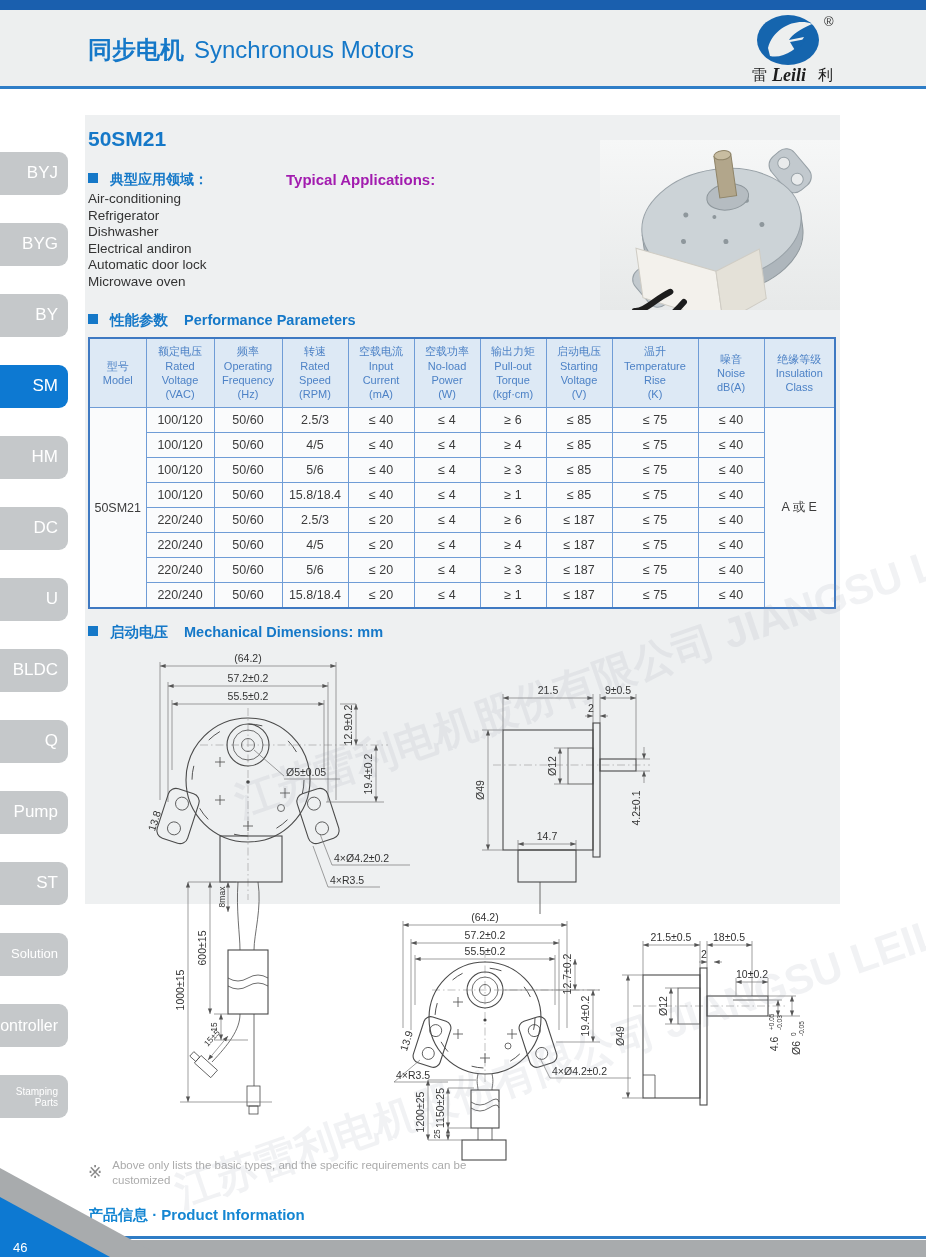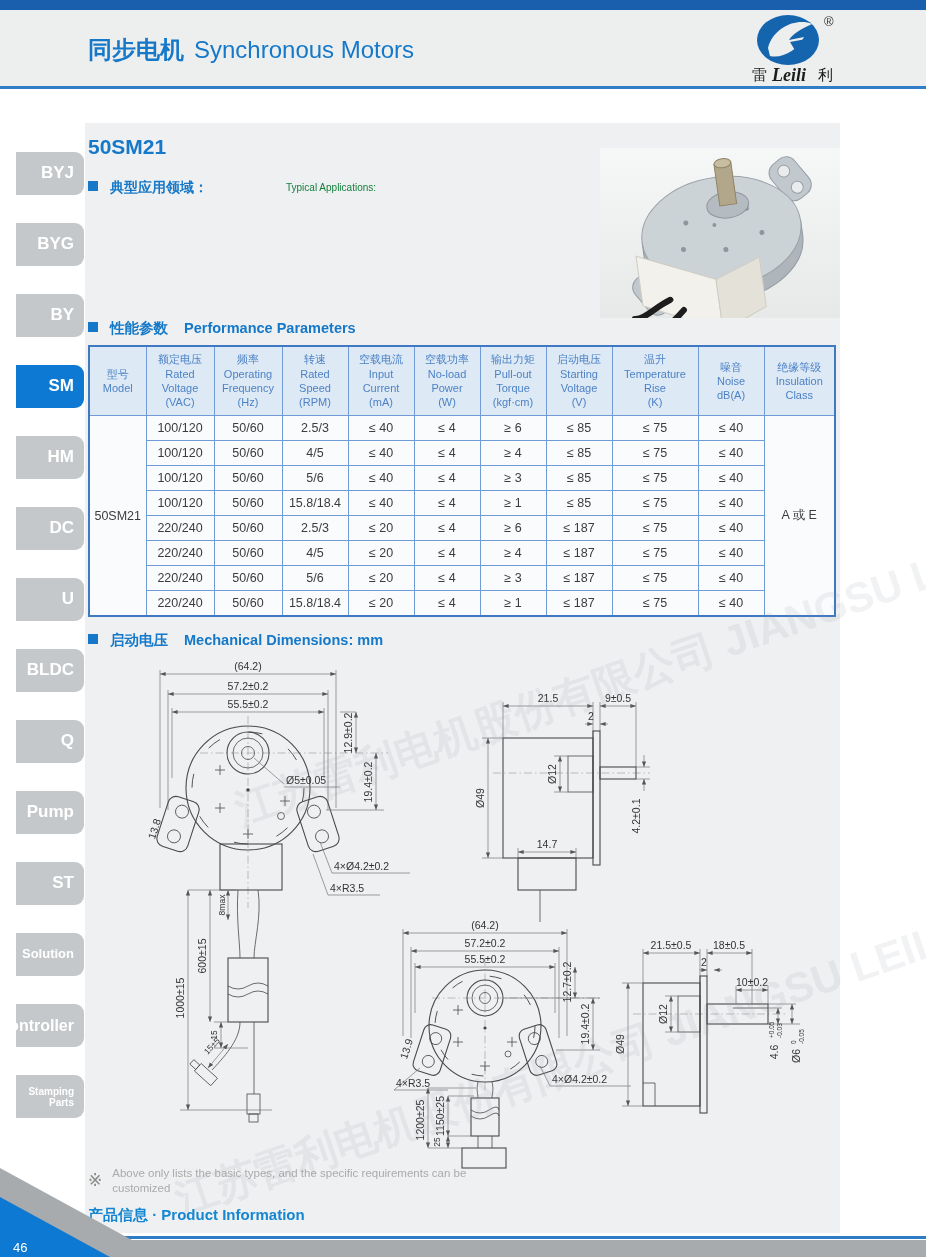--- a/index.html
+++ b/index.html
@@ -5,34 +5,34 @@
   html,body{margin:0;padding:0;}
   body{width:926px;height:1257px;position:relative;background:#ffffff;overflow:hidden;
        font-family:"Liberation Sans","DejaVu Sans",sans-serif;-webkit-font-smoothing:antialiased;}
   .topbar{position:absolute;left:0;top:0;right:0;height:10px;background:#1a5fae;}
   .header{position:absolute;left:0;top:10px;right:0;height:76px;background:#edefef;border-bottom:3px solid #2f7ec7;}
   .header-title{position:absolute;left:88px;top:24px;font-size:24px;color:#1578c8;}
   .header-title .zh{font-weight:700;margin-right:10px;}
   .header-title .en{font-weight:500;}
   .logo{position:absolute;right:70px;top:2px;}
   
-  .sidebar{position:absolute;left:16px;top:152px;width:68px;font-weight:bold;}
+  .sidebar{position:absolute;left:0;top:152px;width:68px;}
   .tab{width:68px;height:43px;margin-bottom:28px;background:#c5c8ca;border-radius:0 9px 9px 0;
        color:#fff;display:flex;align-items:center;justify-content:flex-end;
        padding-right:10px;box-sizing:border-box;}
   .tab span{text-align:right;line-height:1.1;}
   .tab.active{background:#0d79d2;}
   
-  .panel{position:absolute;left:85px;top:115px;width:755px;height:1110px;background:#eef0f1;margin-top:8px;}
+  .panel{position:absolute;left:85px;top:115px;width:755px;height:789px;background:#eef0f1;}
   .model-title{position:absolute;left:3px;top:12px;font-size:21px;font-weight:600;color:#1578c8;}
   .bullet{display:inline-block;width:10px;height:10px;background:#1578c8;margin-right:12px;vertical-align:1px;}
   .apps{position:absolute;left:3px;top:56px;font-size:13.5px;color:#333;}
   .apps .row-title{margin-bottom:2px;}
   .apps .t-zh{color:#1578c8;font-weight:700;font-size:14px;}
-  .apps .t-en{color:#15803d;font-weight:400;font-size:10px;}
+  .apps .t-en{color:#a21caf;font-weight:700;font-size:15px;}
   .apps-cols{display:flex;}
   .apps-zh{width:198px;padding-left:22px;line-height:16.5px;}
   .apps-en{line-height:16.5px;}
   .apps-head{display:flex;justify-content:flex-end;}
   .apps-head .t-en{margin-left:0;}
   .photo{position:absolute;right:0;top:25px;width:240px;height:170px;}
   .sec-title{position:absolute;left:3px;font-size:14.5px;color:#1578c8;}
   .sec-title .zh{font-weight:700;margin-right:16px;}
   .sec-title .en{font-weight:600;}
   .sec-perf{top:196px;}
@@ -140,20 +140,28 @@
 <div class="panel">
 
   <div class="model-title">50SM21</div>
 
   <div class="apps">
     <div class="apps-head">
       <div style="width:198px;" class="row-title"><span class="bullet"></span><span class="t-zh">典型应用领域：</span></div>
       <div class="row-title"><span class="t-en">Typical Applications:</span></div>
     </div>
     <div class="apps-cols">
+      <div class="apps-en">
+          <div>Air-conditioning</div>
+          <div>Refrigerator</div>
+          <div>Dishwasher</div>
+          <div>Electrical andiron</div>
+          <div>Automatic door lock</div>
+          <div>Microwave oven</div>
+        </div>
     </div>
   </div>
 
   <svg class="photo" viewBox="0 0 240 170">
     <defs>
       <linearGradient id="pbg" x1="0" y1="0" x2="0" y2="1">
         <stop offset="0" stop-color="#f6f7f7"></stop>
           <stop offset="1" stop-color="#e7e9e9"></stop>
       </linearGradient>
     </defs>

